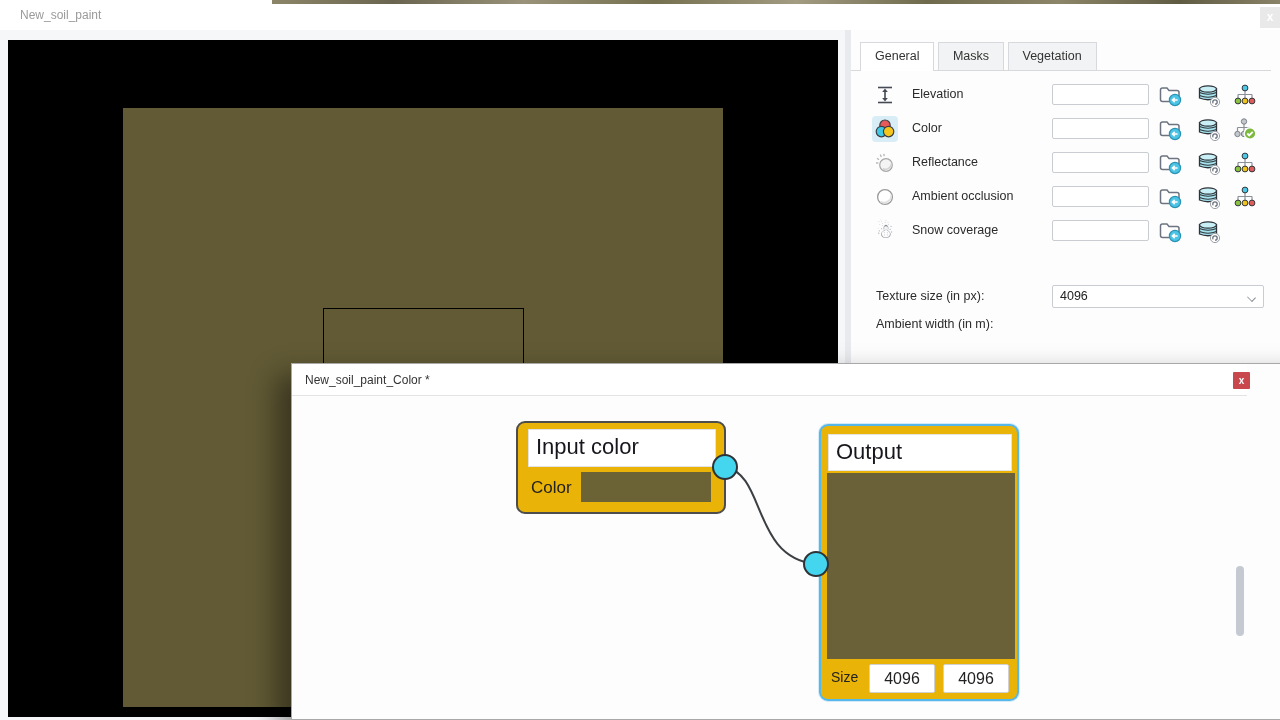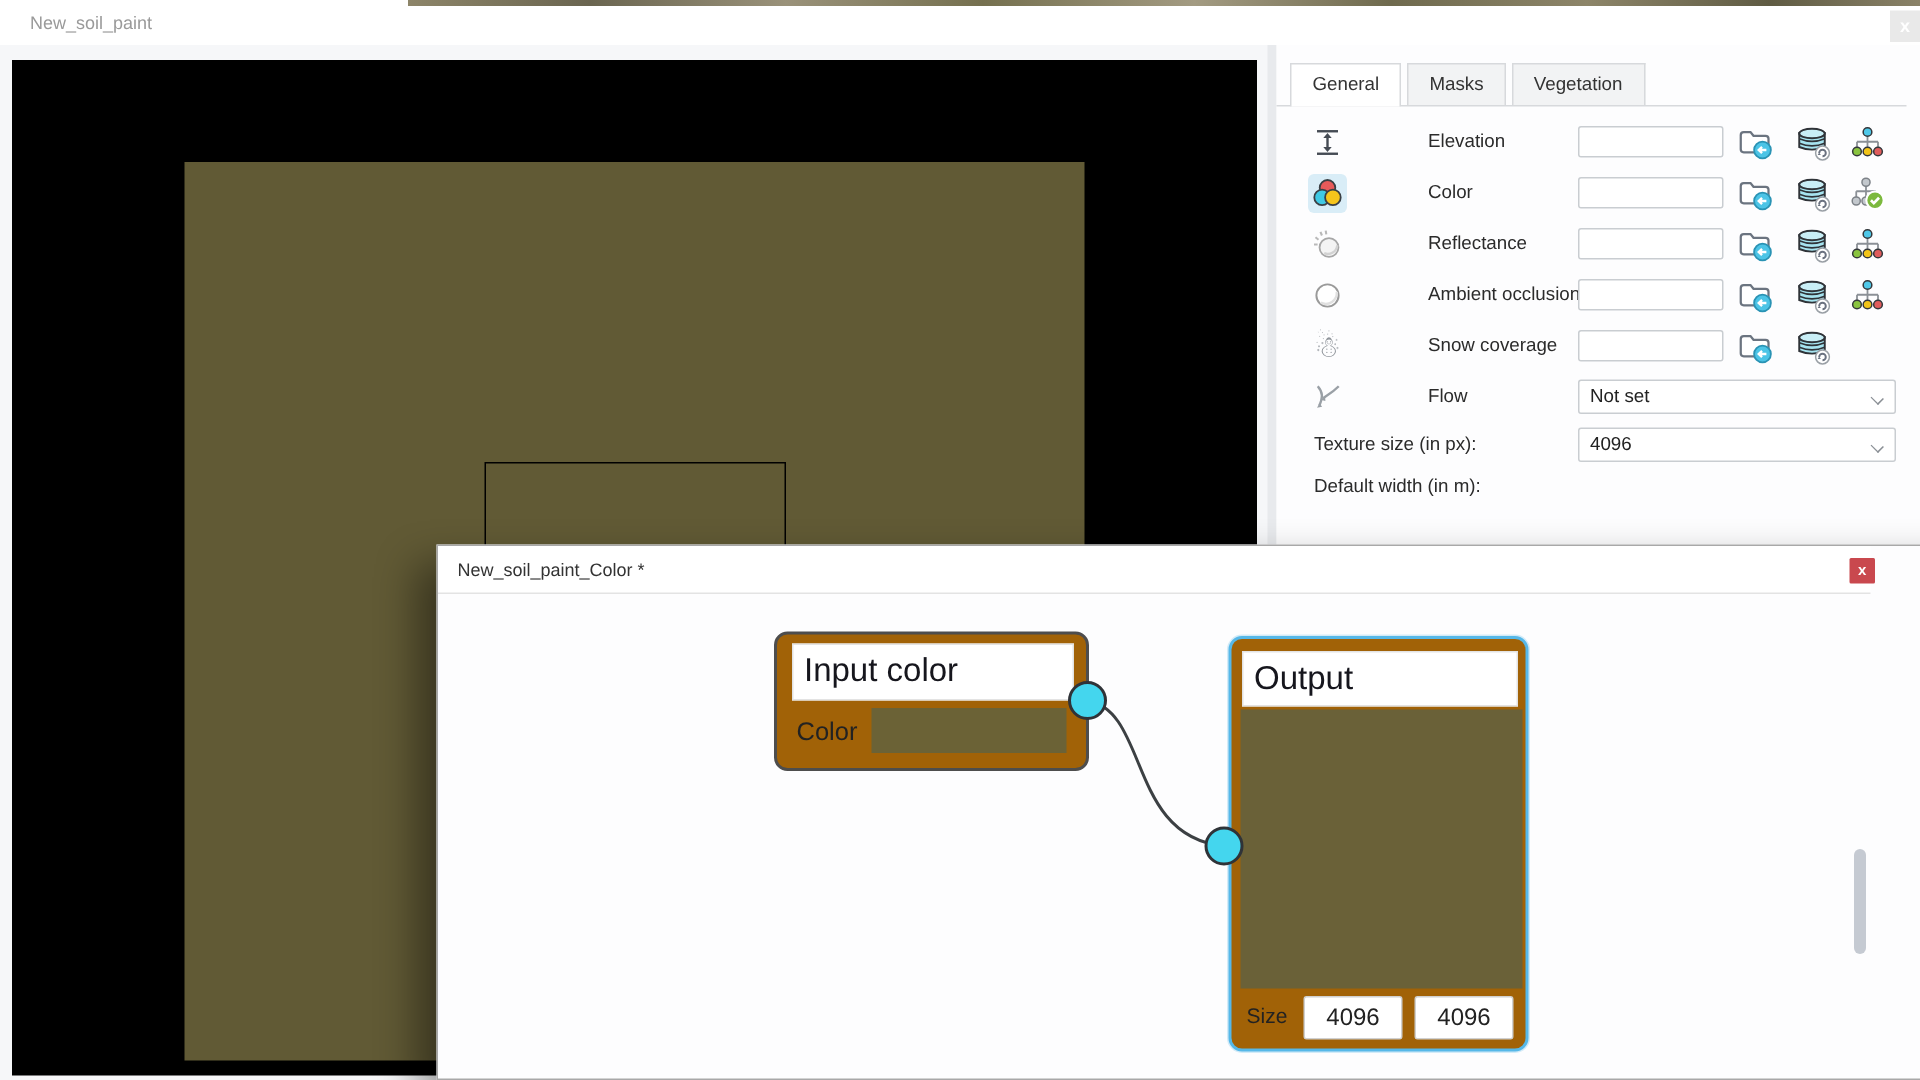--- a/index.html
+++ b/index.html
@@ -30,21 +30,21 @@
   .tab { display:inline-block; height:28px; line-height:27px; padding:0 14px;
     font-size:12.5px; color:#333; background:#f2f3f4; border:1px solid #d7d9dc;
     border-bottom:none; margin-right:-1px; position:relative; }
   .tab.active { background:#fff; height:29px; z-index:2; }
 
   #rows { position:absolute; left:0; top:48px; width:429px; }
   .prow { position:relative; height:34px; }
   .prow-icon { position:absolute; left:21px; top:4px; width:26px; height:26px;
     display:flex; align-items:center; justify-content:center; }
   .prow-icon.hl { background:#d9edf7; border-radius:4px; }
-  .prow-label { position:absolute; left:61px; top:9px; font-size:12.5px; color:#2b2b2b;margin-left:40px; }
+  .prow-label { position:absolute; left:61px; top:9px; font-size:12.5px; color:#2b2b2b; }
   .prow-input { position:absolute; left:201px; top:6px; width:97px; height:21px;
     border:1px solid #c9cdd1; background:#fff; border-radius:2px; font-size:12px; padding:0 5px;
     font-family:"Liberation Sans",sans-serif; }
   .rbtn { position:absolute; top:4px; width:27px; height:26px; display:flex;
     align-items:center; justify-content:center; }
   .rbtn.b1 { left:306px; } .rbtn.b2 { left:344px; } .rbtn.b3 { left:380px; }
 
   .selectbox { position:absolute; left:201px; width:212px; height:23px; background:#fff;
     border:1px solid #c9cdd1; border-radius:2px; font-size:12.5px; color:#222;
     line-height:21px; padding-left:7px; }
@@ -72,21 +72,21 @@
   
   #editor { left:291px; top:363px; width:1111px; height:357px; background:#fdfdfe;
     border:1px solid #a8a8a8; box-shadow:-14px 12px 26px rgba(0,0,0,.42); }
   #editor-titlebar { position:absolute; left:0; top:0; width:955px; height:32px;
     background:#fff; border-bottom:1px solid #e3e3e3; }
   #editor-title { position:absolute; left:13px; top:9px; font-size:12px; color:#333; }
   #editor-close { position:absolute; left:941px; top:8px; width:17px; height:17px;
     color:#fff; font-size:10px; font-weight:bold; text-align:center; line-height:17px;
     border-radius:1px; }
 
-  .node { position:absolute; background:#a16207; border-radius:9px; }
+  .node { position:absolute; background:#eab308; border-radius:9px; }
   #input-node { left:224px; top:57px; width:210px; height:93px; border:2.5px solid #4d4d4d; }
   #output-node { left:527px; top:60px; width:200px; height:277px; border:2px solid #56b8e8;
     box-shadow:0 0 0 1px rgba(86,184,232,.25);padding-left:16px; }
   .node-titlebox { position:absolute; border:1px solid #e3e3e3; background:#fff; }
   #input-node .node-titlebox { left:10px; top:6px; width:188px; height:38px; }
   #output-node .node-titlebox { left:7px; top:8px; width:184px; height:37px; }
   .node-title { font-size:22px; color:#16161d; padding:4px 0 0 7px;
     font-family:"Liberation Sans",sans-serif; }
   #color-row-label { position:absolute; left:13px; top:55px; font-size:17px; color:#222; }
   #color-swatch { position:absolute; left:63px; top:49px; width:130px; height:30px; }
@@ -299,47 +299,32 @@
           <path d="M3.5 6 Q12 9.5 20.5 6 L20.5 15 Q12 18.5 3.5 15 Z" fill="#a6e3ef" stroke="#2f3338" stroke-width="1.3"></path>
           <ellipse cx="12" cy="6" rx="8.5" ry="3.2" fill="#c8eef6" stroke="#2f3338" stroke-width="1.3"></ellipse>
           <path d="M3.5 9.5 Q12 13 20.5 9.5 M3.5 12.5 Q12 16 20.5 12.5" fill="none" stroke="#2f3338" stroke-width="1.1"></path>
           <circle cx="19" cy="19" r="4.6" fill="#fff" stroke="#9aa0a6" stroke-width="1"></circle>
           <path d="M16.8 19 A2.2 2.2 0 1 1 19 21.2" fill="none" stroke="#6b7280" stroke-width="1.3"></path>
           <path d="M15.8 20.3 L16.8 18.6 L17.9 20.3 Z" fill="#6b7280"></path>
         </svg>
       </span>
     </div>
 
-    <div class="prow">
-      <span class="prow-icon">
-        <svg width="22" height="22" viewBox="0 0 22 22">
-          <path d="M4.5 3.5 C8 7.5 8 11 5.5 16.5" fill="none" stroke="#9aa0a6" stroke-width="1.6"></path>
-          <path d="M18.5 3.5 C14.5 7.5 12.5 8.5 8 11.5" fill="none" stroke="#9aa0a6" stroke-width="1.6"></path>
-          <path d="M4 17.8 L5.7 14.8 L7.4 17.2 Z" fill="#9aa0a6"></path>
-          <path d="M6.3 12.5 L9.4 10.4 L9.6 13.3 Z" fill="#9aa0a6"></path>
-        </svg>
-      </span>
-      <span class="prow-label">Flow</span>
-      <div class="selectbox" style="top:5px;">
-        <span>Not set</span>
-        <span class="chev"></span>
-      </div>
-    </div>
   </div>
 
   <div class="abs" style="left:0; top:252px; width:429px;">
     <div class="frow">
       <span class="frow-label">Texture size (in px):</span>
       <div class="selectbox" style="top:3px;">
         <span>4096</span>
         <span class="chev"></span>
       </div>
     </div>
     <div class="frow">
-      <span class="frow-label">Default width (in m):</span>
+      <span class="frow-label">Ambient width (in m):</span>
     </div>
   </div>
 
   <div class="stub-spin" style="top:361px;">
       <span class="u"></span>
     </div>
   <div class="stub-spin" style="top:377px;">
       <span class="d"></span>
     </div>
 </div>

